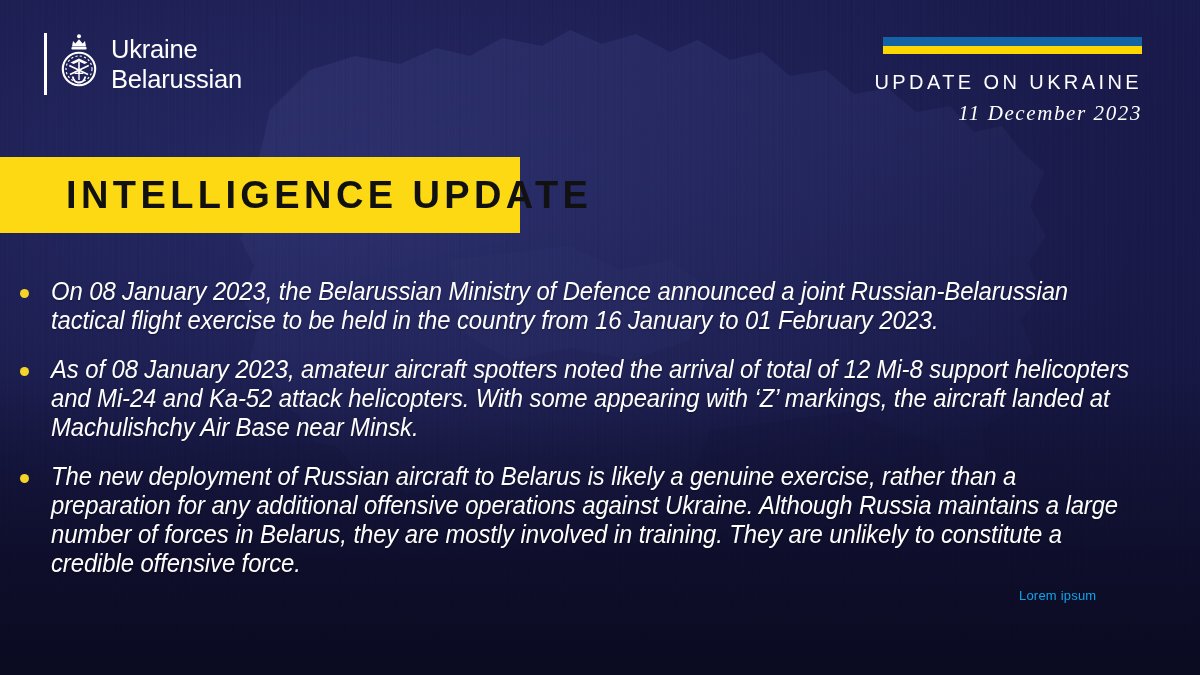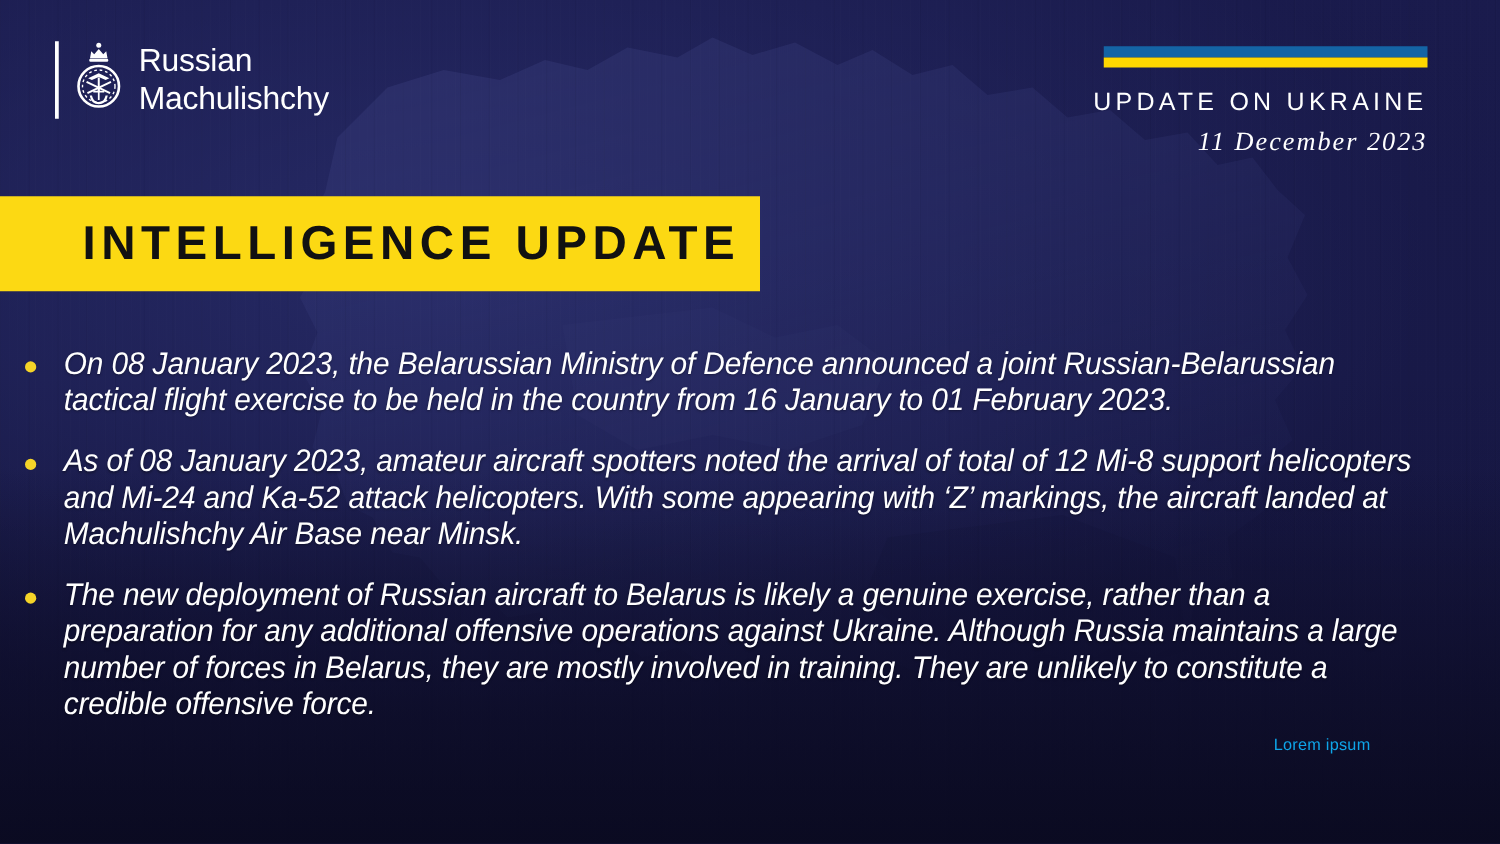--- a/index.html
+++ b/index.html
@@ -104,21 +104,21 @@
     letter-spacing: 1.6px;
     text-align: right;
     white-space: nowrap;
   }
 
   
   .banner {
     position: absolute;
     left: 0;
     top: 157px;
-    width: 608px;
+    width: 520px;
     height: 76px;
     background: #FCD913;
     display: flex;
     align-items: center;
   }
   .banner-text {
     color: #111111;
     font-size: 38px;
     font-weight: bold;
     letter-spacing: 4.4px;
@@ -227,22 +227,22 @@
           <path d="M28.4 31.8 L9.6 40.8 L10.3 42.2 L29.1 33.2 Z"></path>
 
           <rect x="18.3" y="38" width="1.4" height="9"></rect>
           <rect x="14.6" y="39.6" width="8.8" height="1.4"></rect>
           <path d="M11.8 43.4 C12.6 48.2 15.4 50.4 19 50.4 C22.6 50.4 25.4 48.2 26.2 43.4
                    L24.4 43.4 C23.7 46.9 21.7 48.6 19 48.6 C16.3 48.6 14.3 46.9 13.6 43.4 Z"></path>
         </g>
       </svg>
     </div>
     <div class="brand-text">
-      <div>Russian</div>
-      <div>Machulishchy</div>
+      <div>Ukraine</div>
+      <div>Belarussian</div>
     </div>
   </div>
 
   <div class="flagbar">
     <div class="blue"></div>
     <div class="yellow"></div>
   </div>
 
   <div class="hdr-title">UPDATE ON UKRAINE</div>
   <div class="hdr-date">11 December 2023</div>

